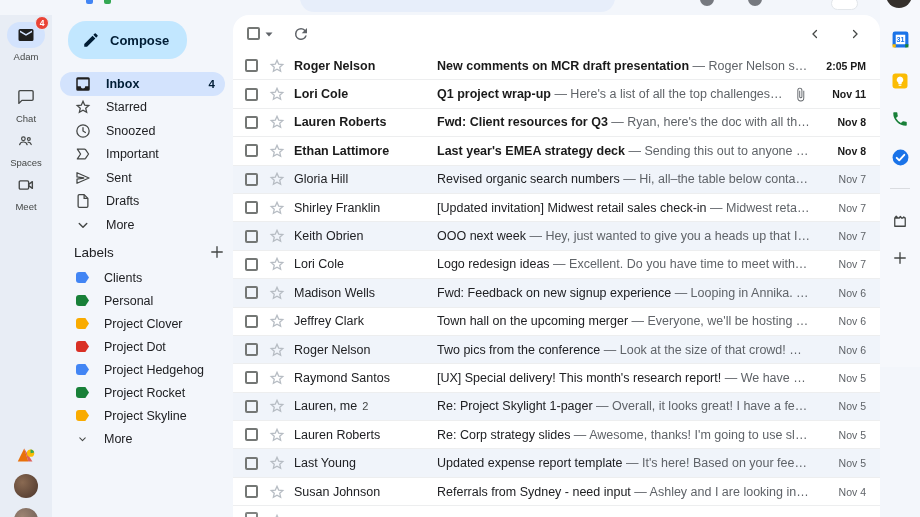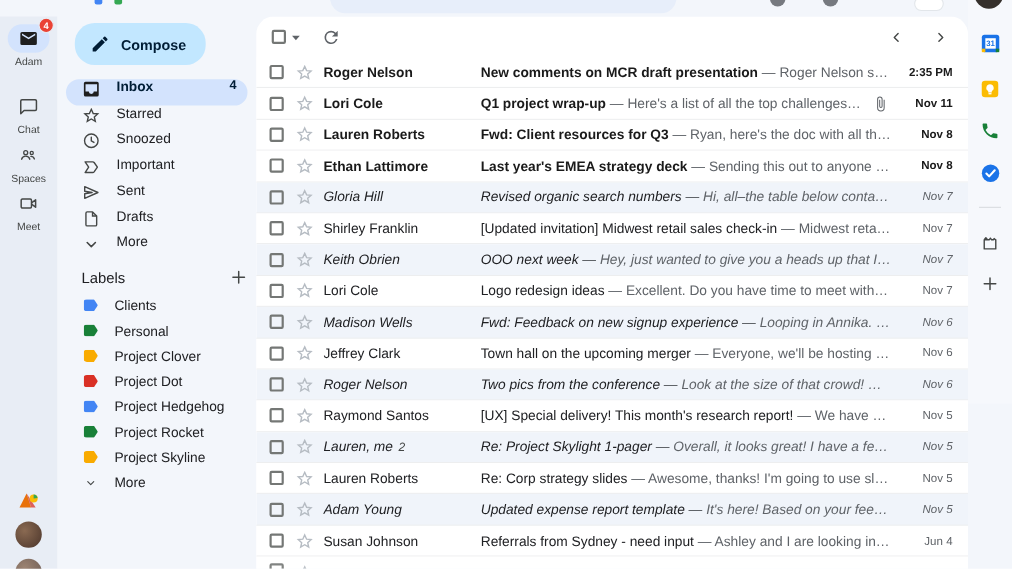--- a/index.html
+++ b/index.html
@@ -24,21 +24,21 @@
   .badge { position:absolute; top:-6px; right:-4px; min-width:14px; height:14px; border-radius:8px; background:#ea4335; color:#fff; font-size:8.5px; font-weight:bold; display:flex; align-items:center; justify-content:center; padding:0 3px; border:1.5px solid #e8edf5; }
   .rail-bottom { position:absolute; left:0; width:52px; display:flex; justify-content:center; }
   .brand-logo { width:22px; height:22px; }
   .user-avatar { width:24px; height:24px; border-radius:50%; background:radial-gradient(circle at 35% 35%, #8a6a52, #4a342a); }
 
   
   .drawer { position:absolute; left:52px; top:0; width:181px; height:517px; background:#f3f6fb; }
   .compose-btn { position:absolute; left:16px; top:21px; height:38px; padding:0 18px 0 14px; border-radius:18px; background:#c2e7ff; display:flex; align-items:center; gap:10px; cursor:pointer; }
   .compose-btn span { font-size:13px; font-weight:bold; color:#001d35; }
   .nav { position:absolute; left:8px; top:72px; width:165px; }
-  .nav-item { height:23.5px; display:flex; padding:0 10px 0 14px; border-radius:12px; cursor:pointer; color:#202124; }
+  .nav-item { height:23.5px; display:flex; align-items:center; padding:0 10px 0 14px; border-radius:12px; cursor:pointer; color:#202124; }
   .nav-item .ic { width:18px; display:flex; margin-right:14px; color:#444746; }
   .nav-item .lbl { font-size:12.5px; flex:1; white-space:nowrap; }
   .nav-item.active { background:#d3e3fd; }
   .nav-item.active .lbl { font-weight:bold; color:#001d35; }
   .nav-count { font-size:11.5px; font-weight:bold; color:#001d35; }
   .labels-hd { position:absolute; left:22px; top:243px; width:152px; display:flex; align-items:center; justify-content:space-between; }
   .labels-hd .t { font-size:13.5px; color:#202124; }
   .labels-hd .plus { color:#444746; cursor:pointer; display:flex; }
   .label-list { position:absolute; left:8px; top:266px; width:165px;text-align:center; }
   .label-item { height:23px; display:flex; align-items:center; padding:0 10px 0 16px; border-radius:12px; cursor:pointer; }
@@ -51,21 +51,21 @@
   .toolbar { height:37px; display:flex; align-items:center; padding:0 14px; }
   .cb { width:13px; height:13px; border:2px solid #747775; border-radius:2px; cursor:pointer; flex:none; }
   .tb-caret { margin-left:4px; color:#5f6368; display:flex; cursor:pointer; }
   .tb-refresh { margin-left:18px; color:#5f6368; display:flex; cursor:pointer; }
   .tb-spacer { flex:1; }
   .pg { color:#444746; display:flex; padding:4px; cursor:pointer; }
   .pg + .pg { margin-left:18px; }
 
   .rows { }
   .row { height:28.4px; display:flex; align-items:center; padding:0 14px 0 12px; border-bottom:1px solid #edeeef; cursor:pointer; background:#fff; }
-  .row.tint { background:#f0f4fa;font-style:italic; }
+  .row.tint { background:#f0f4fa; }
   .row .star { display:flex; margin:0 8px 0 10px; color:#b6bcc3; flex:none; }
   .sender { width:143px; flex:none; font-size:12.5px; color:#202124; white-space:nowrap; overflow:hidden; display:flex; align-items:baseline; gap:5px; }
   .thread-count { font-size:11px; color:#444746; }
   .subjsnip { flex:1; font-size:12.5px; white-space:nowrap; overflow:hidden; text-overflow:ellipsis; color:#5f6368; min-width:0; }
   .subjsnip .subject { color:#202124; }
   .row.unread .sender, .row.unread .subjsnip .subject { font-weight:bold; color:#1a1a1a; }
   .clip { display:flex; color:#5f6368; margin:0 2px 0 8px; flex:none; }
   .rdate { width:56px; flex:none; text-align:right; font-size:10.5px; color:#5f6368; white-space:nowrap; }
   .row.unread .rdate { font-weight:bold; color:#1a1a1a; }
   .row.partial { height:12px; border-bottom:none; align-items:flex-start; padding-top:6px; opacity:.9; }
@@ -300,21 +300,21 @@
     <div class="rows" id="rows">
         <div class="row unread">
           <span class="cb"></span>
           <span class="ic star">
             <svg width="18" height="18" viewBox="0 0 24 24">
               <path fill="none" stroke="currentColor" stroke-width="1.7" d="M12 4.5l2.32 5.07 5.43.5-4.1 3.67 1.21 5.32L12 16.26l-4.86 2.8 1.21-5.32-4.1-3.67 5.43-.5L12 4.5z"></path>
             </svg>
           </span>
           <span class="sender">Roger Nelson</span>
           <span class="subjsnip"><span class="subject">New comments on MCR draft presentation</span> — Roger Nelson said what abou...</span>
-          <span class="rdate">2:35 PM</span>
+          <span class="rdate">2:05 PM</span>
         </div>
         <div class="row unread">
           <span class="cb"></span>
           <span class="ic star">
             <svg width="18" height="18" viewBox="0 0 24 24">
               <path fill="none" stroke="currentColor" stroke-width="1.7" d="M12 4.5l2.32 5.07 5.43.5-4.1 3.67 1.21 5.32L12 16.26l-4.86 2.8 1.21-5.32-4.1-3.67 5.43-.5L12 4.5z"></path>
             </svg>
           </span>
           <span class="sender">Lori Cole</span>
           <span class="subjsnip"><span class="subject">Q1 project wrap-up</span> — Here's a list of all the top challenges and findings. Sur...</span>
@@ -457,34 +457,34 @@
           <span class="subjsnip"><span class="subject">Re: Corp strategy slides</span> — Awesome, thanks! I'm going to use slides 12-27 in...</span>
           <span class="rdate">Nov 5</span>
         </div>
         <div class="row tint">
           <span class="cb"></span>
           <span class="ic star">
             <svg width="18" height="18" viewBox="0 0 24 24">
               <path fill="none" stroke="currentColor" stroke-width="1.7" d="M12 4.5l2.32 5.07 5.43.5-4.1 3.67 1.21 5.32L12 16.26l-4.86 2.8 1.21-5.32-4.1-3.67 5.43-.5L12 4.5z"></path>
             </svg>
           </span>
-          <span class="sender">Adam Young</span>
+          <span class="sender">Last Young</span>
           <span class="subjsnip"><span class="subject">Updated expense report template</span> — It's here! Based on your feedback, we've...</span>
           <span class="rdate">Nov 5</span>
         </div>
         <div class="row">
           <span class="cb"></span>
           <span class="ic star">
             <svg width="18" height="18" viewBox="0 0 24 24">
               <path fill="none" stroke="currentColor" stroke-width="1.7" d="M12 4.5l2.32 5.07 5.43.5-4.1 3.67 1.21 5.32L12 16.26l-4.86 2.8 1.21-5.32-4.1-3.67 5.43-.5L12 4.5z"></path>
             </svg>
           </span>
           <span class="sender">Susan Johnson</span>
           <span class="subjsnip"><span class="subject">Referrals from Sydney - need input</span> — Ashley and I are looking into the Sydney ...</span>
-          <span class="rdate">Jun 4</span>
+          <span class="rdate">Nov 4</span>
         </div>
         <div class="row partial">
           <span class="cb"></span>
           <span class="ic star">
             <svg width="18" height="18" viewBox="0 0 24 24">
               <path fill="none" stroke="currentColor" stroke-width="1.7" d="M12 4.5l2.32 5.07 5.43.5-4.1 3.67 1.21 5.32L12 16.26l-4.86 2.8 1.21-5.32-4.1-3.67 5.43-.5L12 4.5z"></path>
             </svg>
           </span>
         </div>
       </div>

